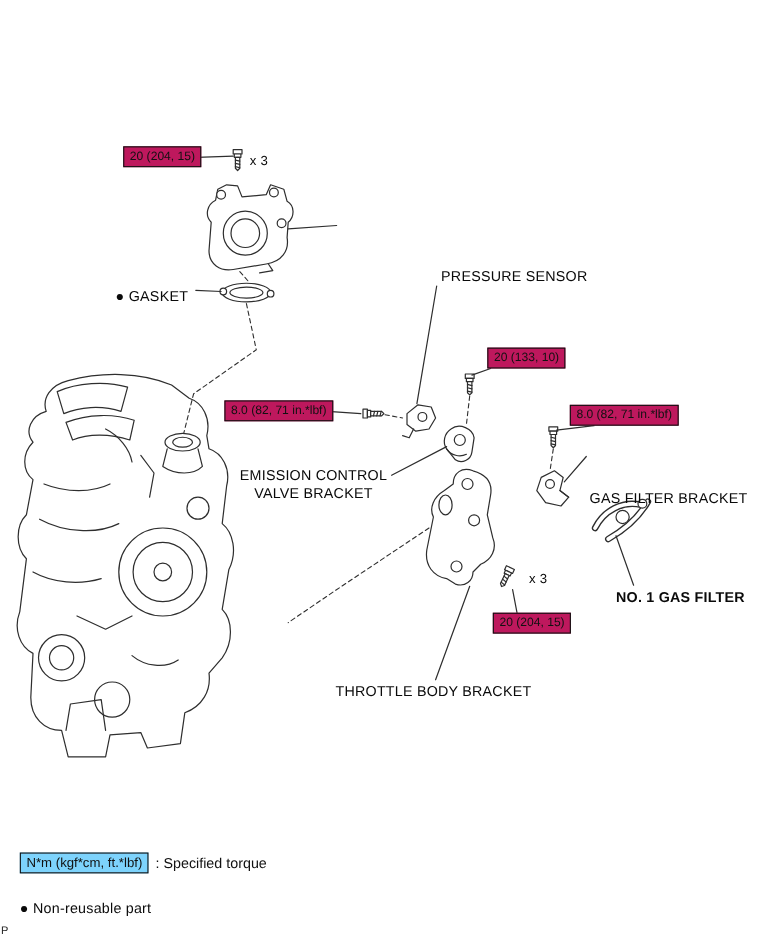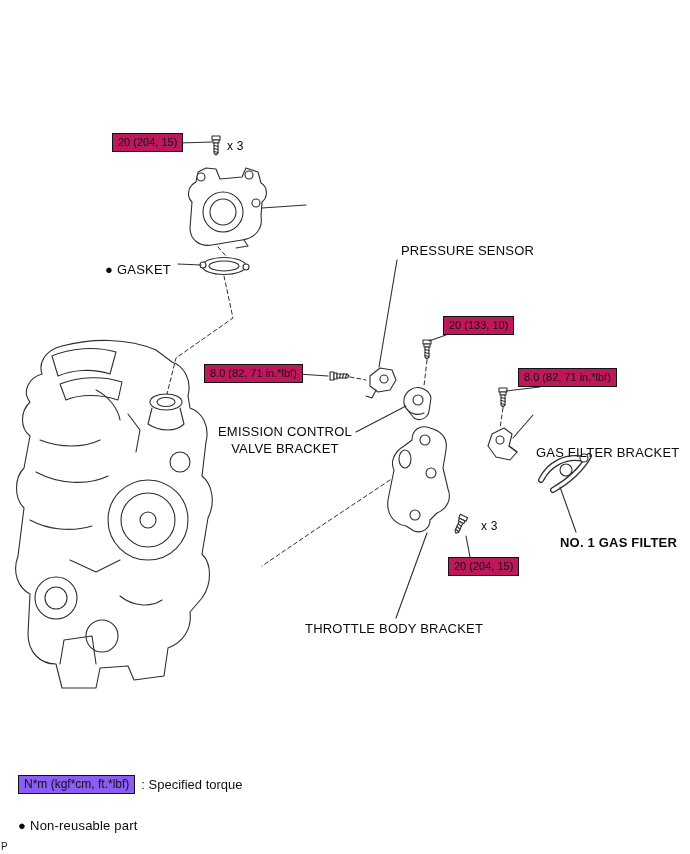--- a/index.html
+++ b/index.html
@@ -9,21 +9,21 @@
   svg { position:absolute; left:0; top:0; }
   .ln   { stroke:#2e2e2e; fill:none; stroke-width:1.1; stroke-linejoin:round; stroke-linecap:round; }
   .part { fill:#ffffff; }
   .dash { stroke-dasharray:4 3; stroke-width:1; }
   .tube-outer { stroke:#2e2e2e; stroke-width:6; fill:none; stroke-linecap:round; }
   .tube-inner { stroke:#ffffff; stroke-width:3.5; fill:none; stroke-linecap:round; }
   .lbl { position:absolute; font-size:13px; line-height:17px; letter-spacing:0.2px; white-space:nowrap; color:#0a0a0a;text-align:center; }
   .small { font-size:12px; }
   .torque-box { position:absolute; border:1px solid #111; background:#be185d; padding:1px 5px; font-size:11px; line-height:15px; white-space:nowrap; }
   .legend-row { position:absolute; display:flex; align-items:center; gap:6px; font-size:13px; }
-  .legend-box { border:1px solid #111; padding:1px 5px; font-size:12px; line-height:15px; white-space:nowrap; background:#8b5cf6; }
+  .legend-box { border:1px solid #111; padding:1px 5px; font-size:12px; line-height:15px; white-space:nowrap; background:#7dd3fc; }
   .bullet { font-size:13px; margin-right:4px; }
   .corner { position:absolute; font-size:10px; color:#222; }
 </style>
 </head>
 <body>
 
 <div class="canvas">
 
   <svg width="690" height="854" viewBox="0 0 690 854">
     <defs>

